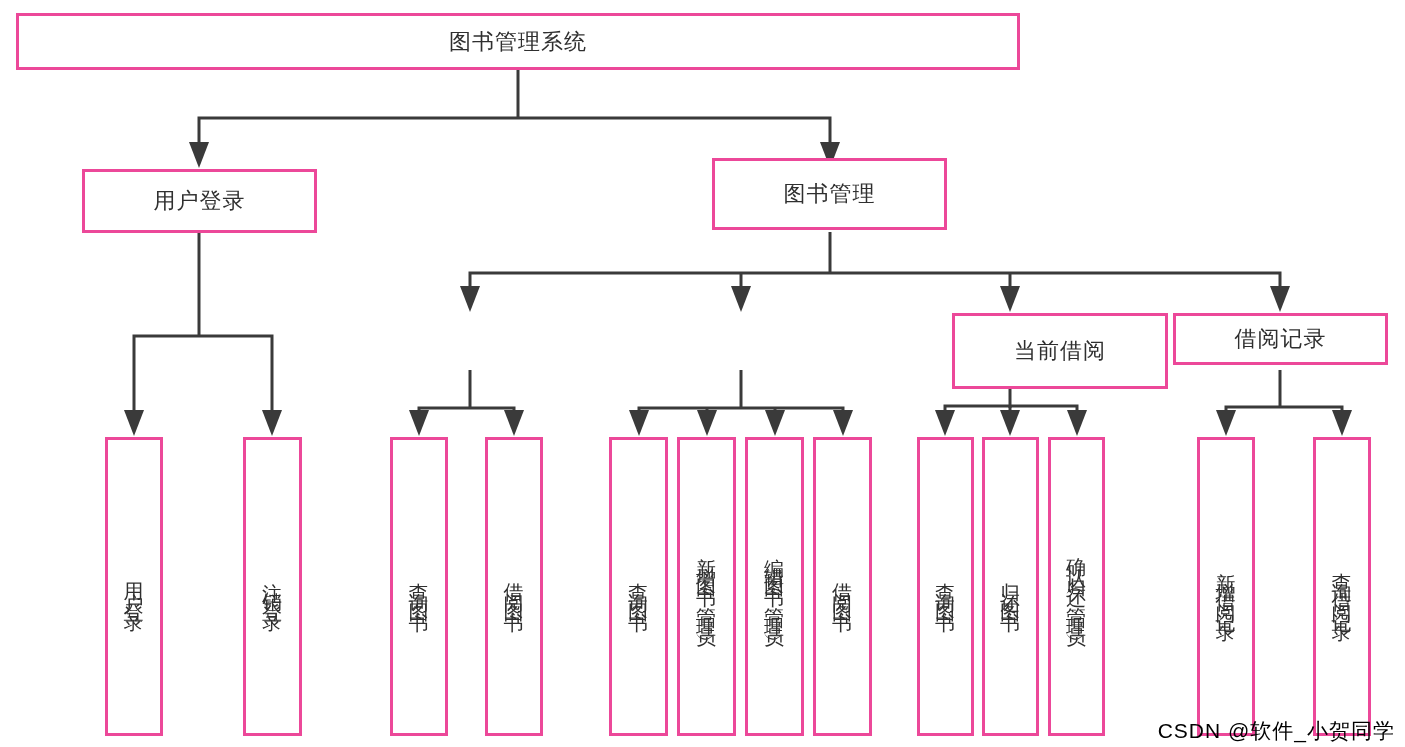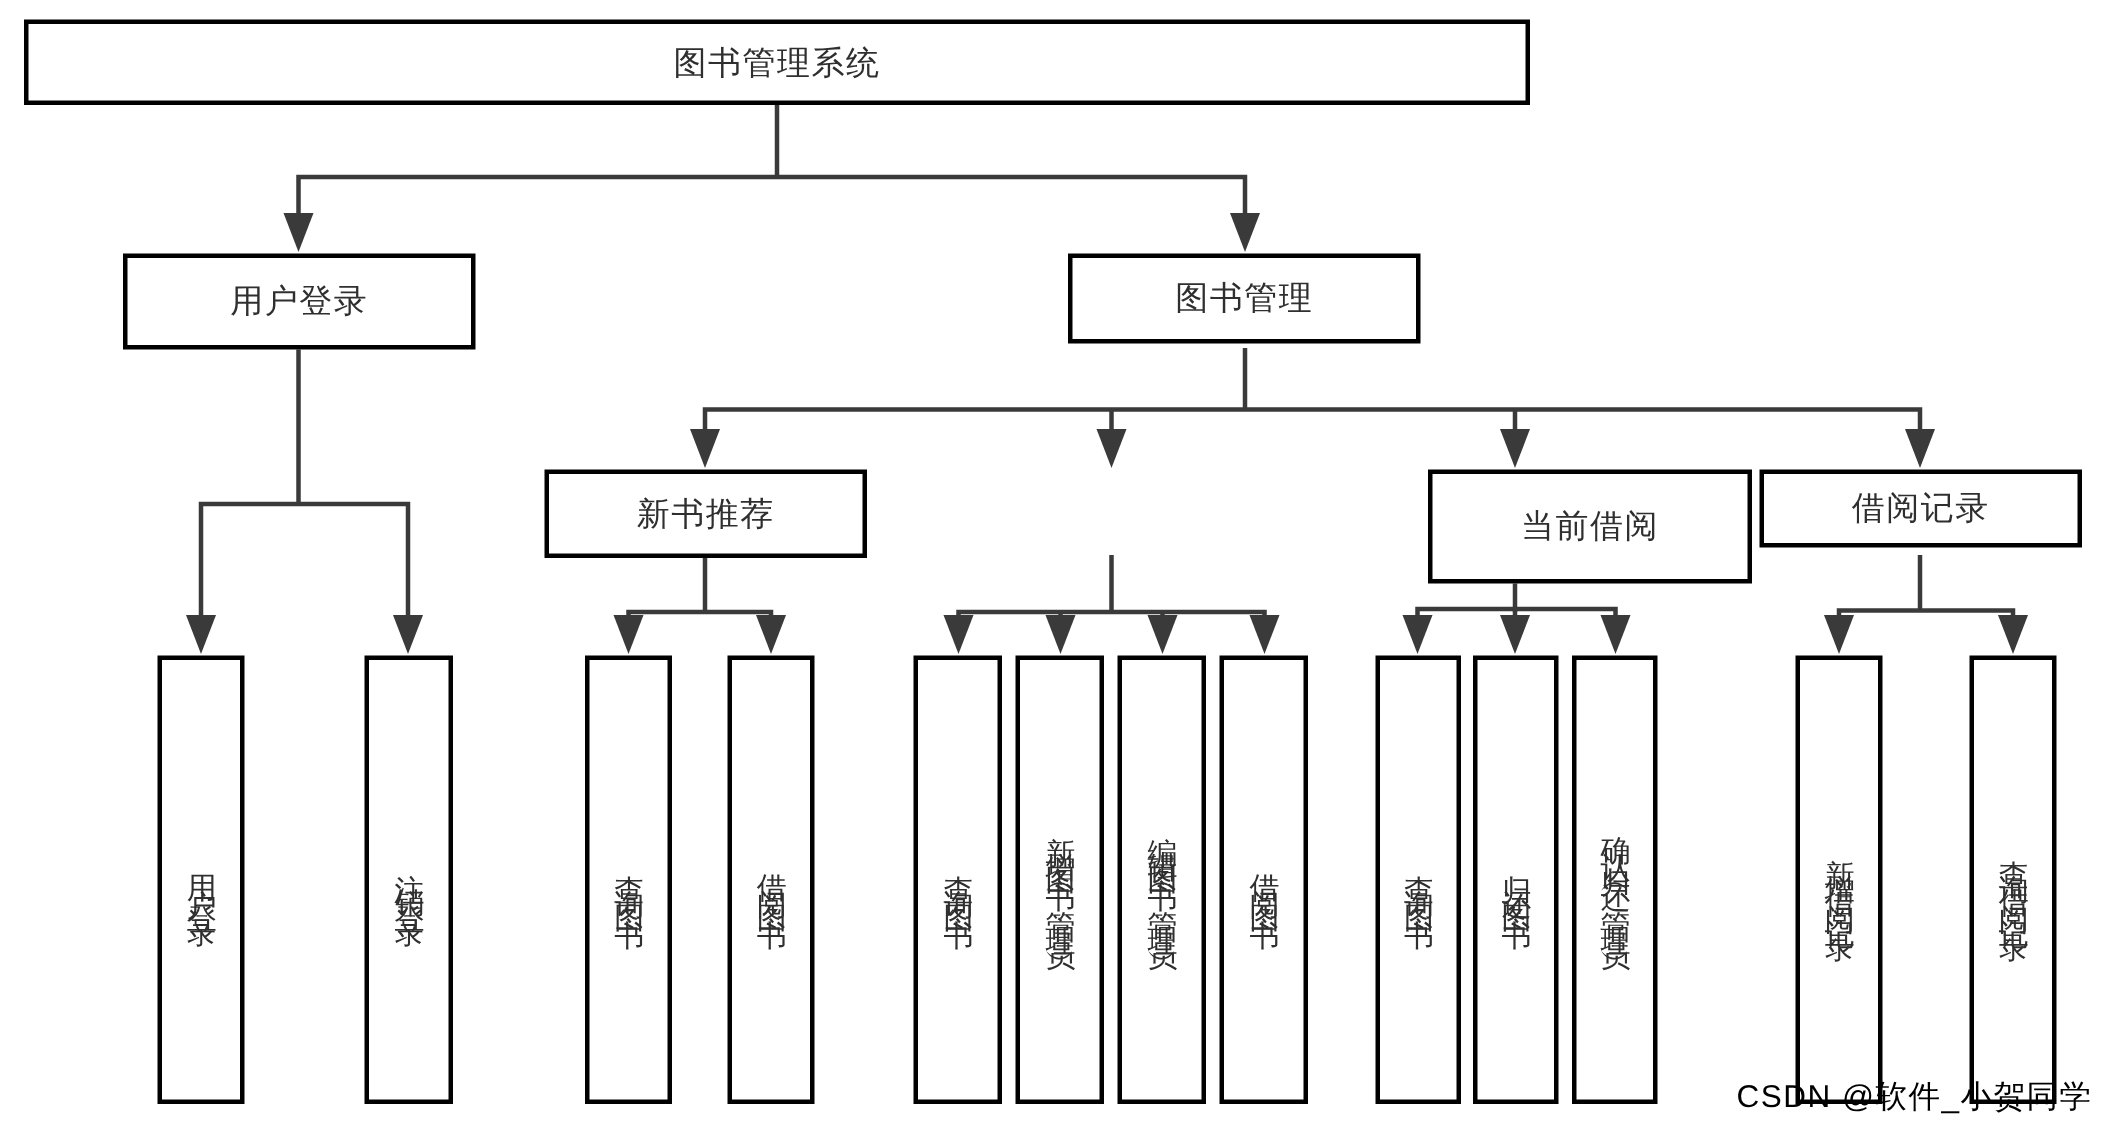--- a/index.html
+++ b/index.html
@@ -22,21 +22,21 @@
     stroke: #3a3a3a;
     stroke-width: 3;
   }
   .wires polygon {
     fill: #3a3a3a;
     stroke: none;
   }
   .node {
     position: absolute;
     box-sizing: border-box;
-    border: 3px solid #000000;
+    border: 3px solid #ec4899;
     background: #ffffff;
     color: #2f2f2f;
     display: flex;
     align-items: center;
     justify-content: center;
   }
   .node.h {
     font-size: 22px;
     letter-spacing: 1px;
     white-space: nowrap;
@@ -109,23 +109,22 @@
 
     <path d="M1280,370 L1280,408"></path>
     <path d="M1226,412 L1226,407 L1342,407 L1342,412"></path>
     <polygon points="1216,410 1236,410 1226,436"></polygon>
     <polygon points="1332,410 1352,410 1342,436"></polygon>
   </svg>
 
   <div class="node h" style="left:16px; top:13px; width:1004px; height:57px">图书管理系统</div>
 
   <div class="node h" style="left:82px; top:169px; width:235px; height:64px">用户登录</div>
-  <div class="node h" style="left:712px; top:169px; width:235px; height:60px">图书管理</div>
+  <div class="node h" style="left:712px; top:158px; width:235px; height:72px">图书管理</div>
 
-  <div class="node h" style="left:363px; top:313px; width:215px; height:59px">新书推荐</div>
   <div class="node h" style="left:952px; top:313px; width:216px; height:76px">当前借阅</div>
   <div class="node h" style="left:1173px; top:313px; width:215px; height:52px">借阅记录</div>
 
   <div class="node v" style="left:105px; top:437px; width:58px; height:299px">用户登录</div>
   <div class="node v" style="left:243px; top:437px; width:59px; height:299px">注销登录</div>
 
   <div class="node v" style="left:390px; top:437px; width:58px; height:299px">查询图书</div>
   <div class="node v" style="left:485px; top:437px; width:58px; height:299px">借阅图书</div>
 
   <div class="node v" style="left:609px; top:437px; width:59px; height:299px">查询图书</div>

